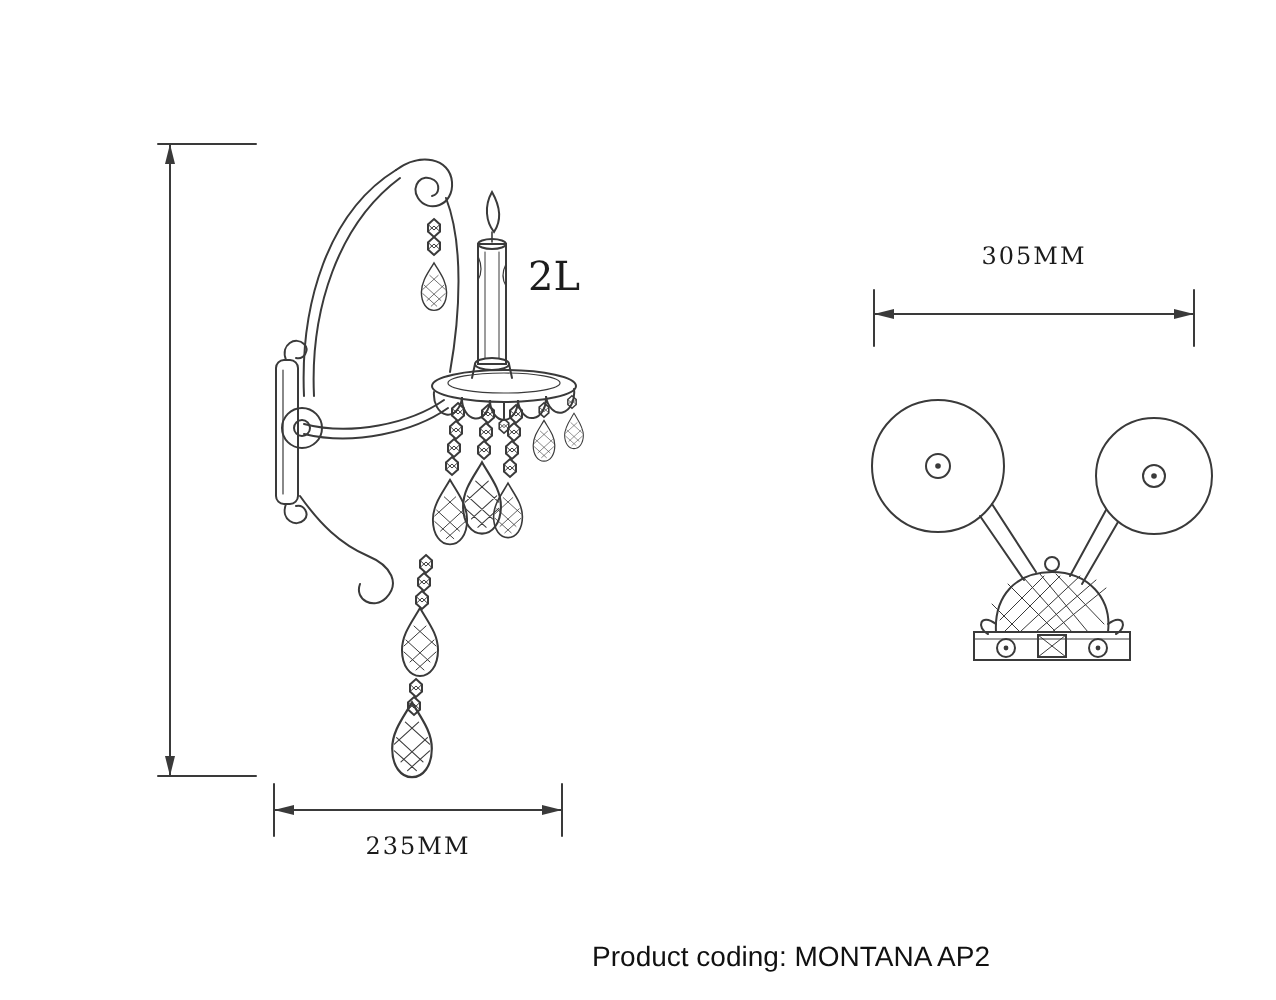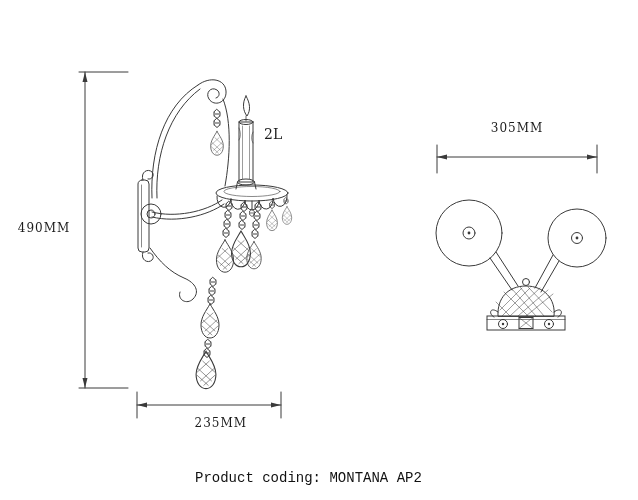--- a/index.html
+++ b/index.html
@@ -7,27 +7,27 @@
     position:relative; width:638px; height:500px; background:#ffffff;
     overflow:hidden; font-family:"DejaVu Serif", serif;
   }
   svg.lineart { position:absolute; left:0; top:0; }
   .dim-label {
     position:absolute; font-size:12px; color:#1c1c1c;
     letter-spacing:1px; text-align:center; white-space:nowrap;
     font-family:"DejaVu Serif", serif;
   }
   .bulb-label {
-    position:absolute; font-size:14px; color:#1c1c1c;
+    position:absolute; font-size:20px; color:#1c1c1c;
     font-family:"DejaVu Serif", serif;
   }
   .footer-text {
     position:absolute; left:195px; top:470px; width:300px;
-    text-align:left; font-size:14px; color:#111111;
-    font-family:Liberation Mono, monospace;
+    text-align:right; font-size:14px; color:#111111;
+    font-family:Liberation Sans, sans-serif;
   }
 </style>
 </head>
 <body>
 
 <div class="stage">
 
   <svg class="lineart" width="638" height="500" viewBox="0 0 638 500" fill="none" stroke="#3a3a3a" stroke-width="1" stroke-linecap="round">
 
     <defs>
@@ -177,23 +177,22 @@
         <circle cx="503" cy="324" r="4.5"></circle>
         <circle cx="503" cy="324" r="1.2" fill="#3a3a3a" stroke="none"></circle>
         <circle cx="549" cy="324" r="4.5"></circle>
         <circle cx="549" cy="324" r="1.2" fill="#3a3a3a" stroke="none"></circle>
         <rect x="519" y="317.5" width="14" height="11"></rect>
         <path d="M519,317.5 L533,328.5 M533,317.5 L519,328.5" stroke-width="0.5"></path>
       </g>
     </g>
   </svg>
 
-  <span class="dim-label" style="left:8px; top:221px; width:72px;">490MM</span>
 
-  <span class="dim-label" style="left:171px; top:416px; width:76px;text-align:right;">235MM</span>
+  <span class="dim-label" style="left:171px; top:416px; width:76px;">235MM</span>
 
   <span class="dim-label" style="left:479px; top:121px; width:76px;">305MM</span>
 
   <span class="bulb-label" style="left:264px; top:126px;">2L</span>
 
   <div class="footer-text">Product coding: MONTANA AP2</div>
 
 </div>
 
 </body></html>

